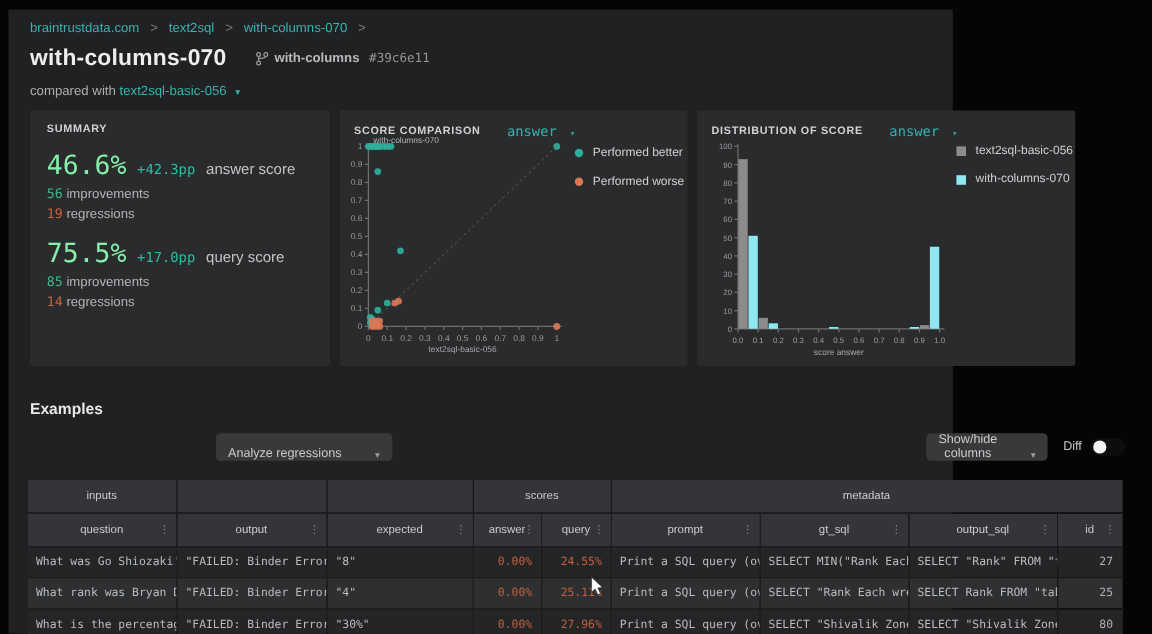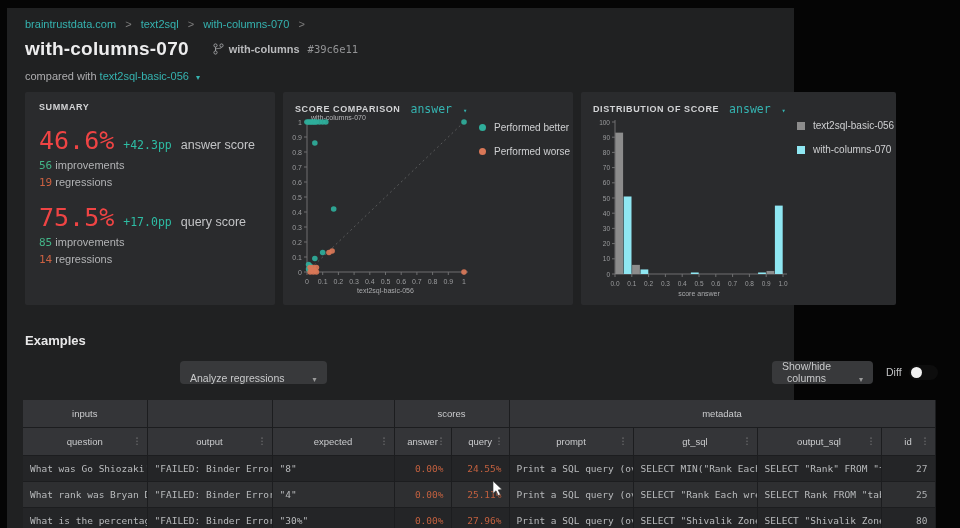--- a/index.html
+++ b/index.html
@@ -20,27 +20,27 @@
   .commit { margin-left:8px; color:#939496; font-weight:normal; font-size:10.5px; }
   .compared { position:absolute; left:18px; top:62px; font-size:11px; color:#aeaeb0; }
   .compared a { color:#35b3b0; text-decoration:none; cursor:pointer; }
   .caret { font-size:8px; color:#35b3b0; margin-left:4px; }
 
   
   .panels { position:absolute; left:18px; top:84px; display:flex; gap:8px; }
   .panel { background:#2a2b2d; height:213px; position:relative; border-radius:2px; }
   .panel-head { position:absolute; left:12px; top:10px; display:flex; align-items:center; }
   .panel-title { font-size:9px; font-weight:bold; letter-spacing:.6px; color:#d2d3d5; }
-  .chart-dd { margin-left:10px; font-size:11.5px; color:#35b3b0; cursor:pointer; }
+  .chart-dd { margin-left:22px; font-size:11.5px; color:#35b3b0; cursor:pointer; }
   .chart-dd .caret { font-size:7px; }
 
   .summary-panel { width:250px; padding:10px 14px; }
   .score-group { margin-top:14px; }
   .score-line { display:flex; align-items:baseline; gap:9px; }
-  .score-value { font-size:25px; color:#ef4444;text-align:right; }
+  .score-value { font-size:22px; color:#86efac;text-align:right; }
   .score-delta { font-size:11.5px; color:#2dbda4; }
   .score-name { font-size:12.5px; color:#c3c4c6; }
   .imp-line, .reg-line { font-size:11px; margin-top:4px; color:#b2b3b5; }
   .imp-line b { color:#43b588; font-weight:normal; }
   .reg-line b { color:#cb6141; font-weight:normal; }
 
   .score-panel { width:290px; }
   .dist-panel { width:315px; }
   .chart-svg { position:absolute; left:0; top:22px; }
   .legend { position:absolute; display:flex; flex-direction:column; gap:13px;justify-content:center; }

